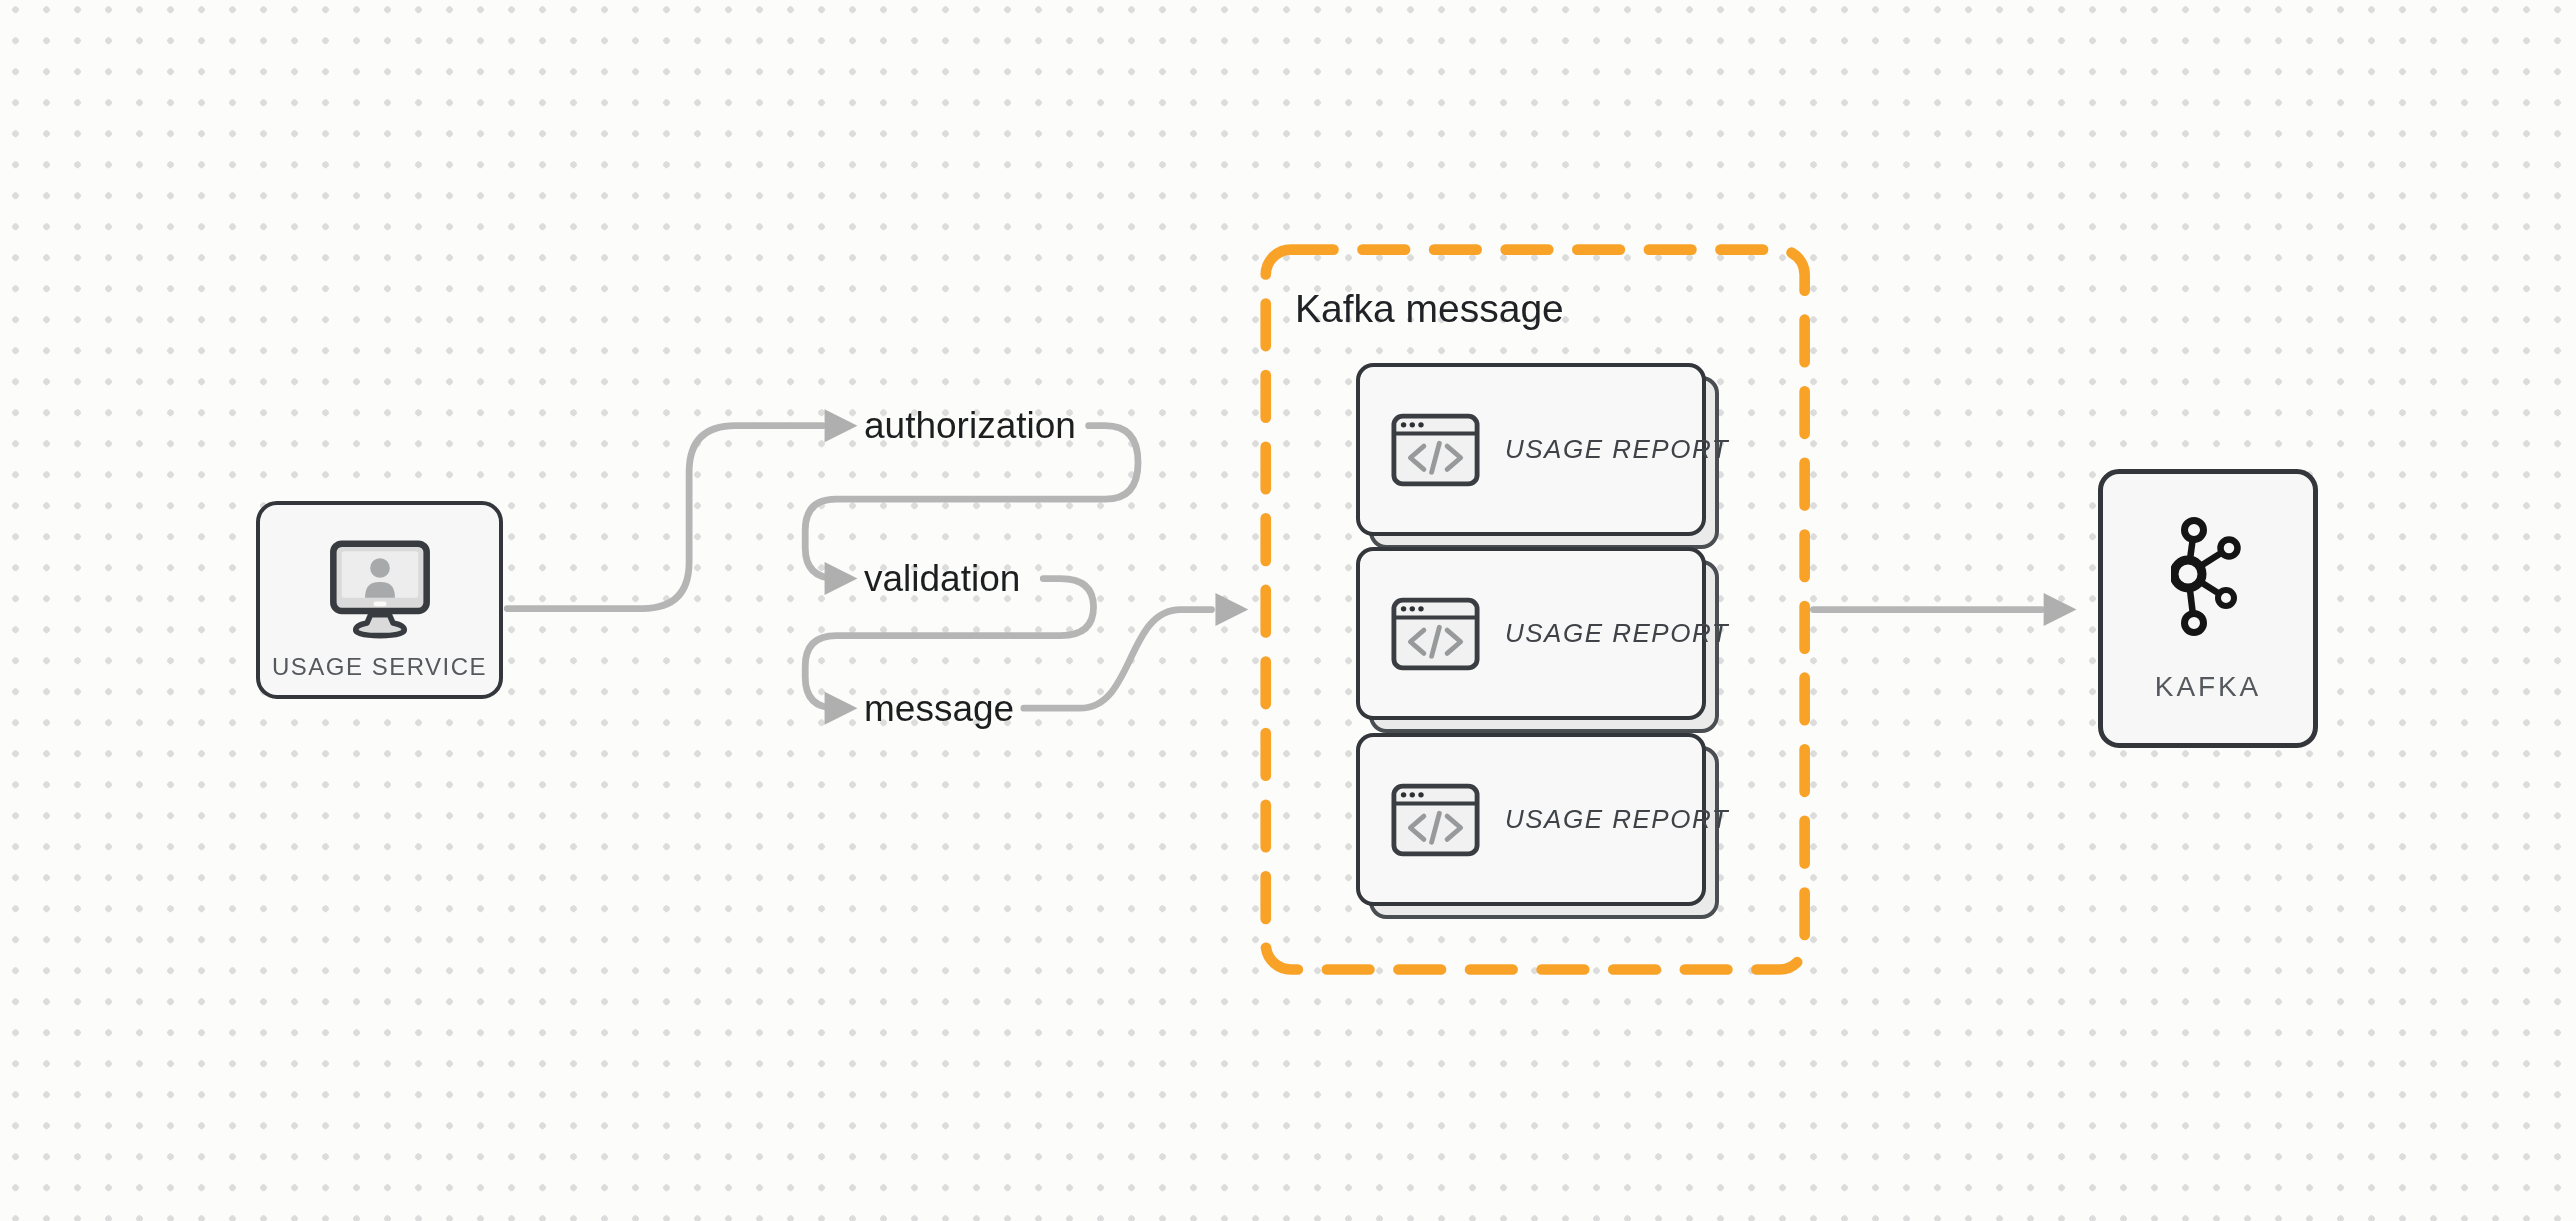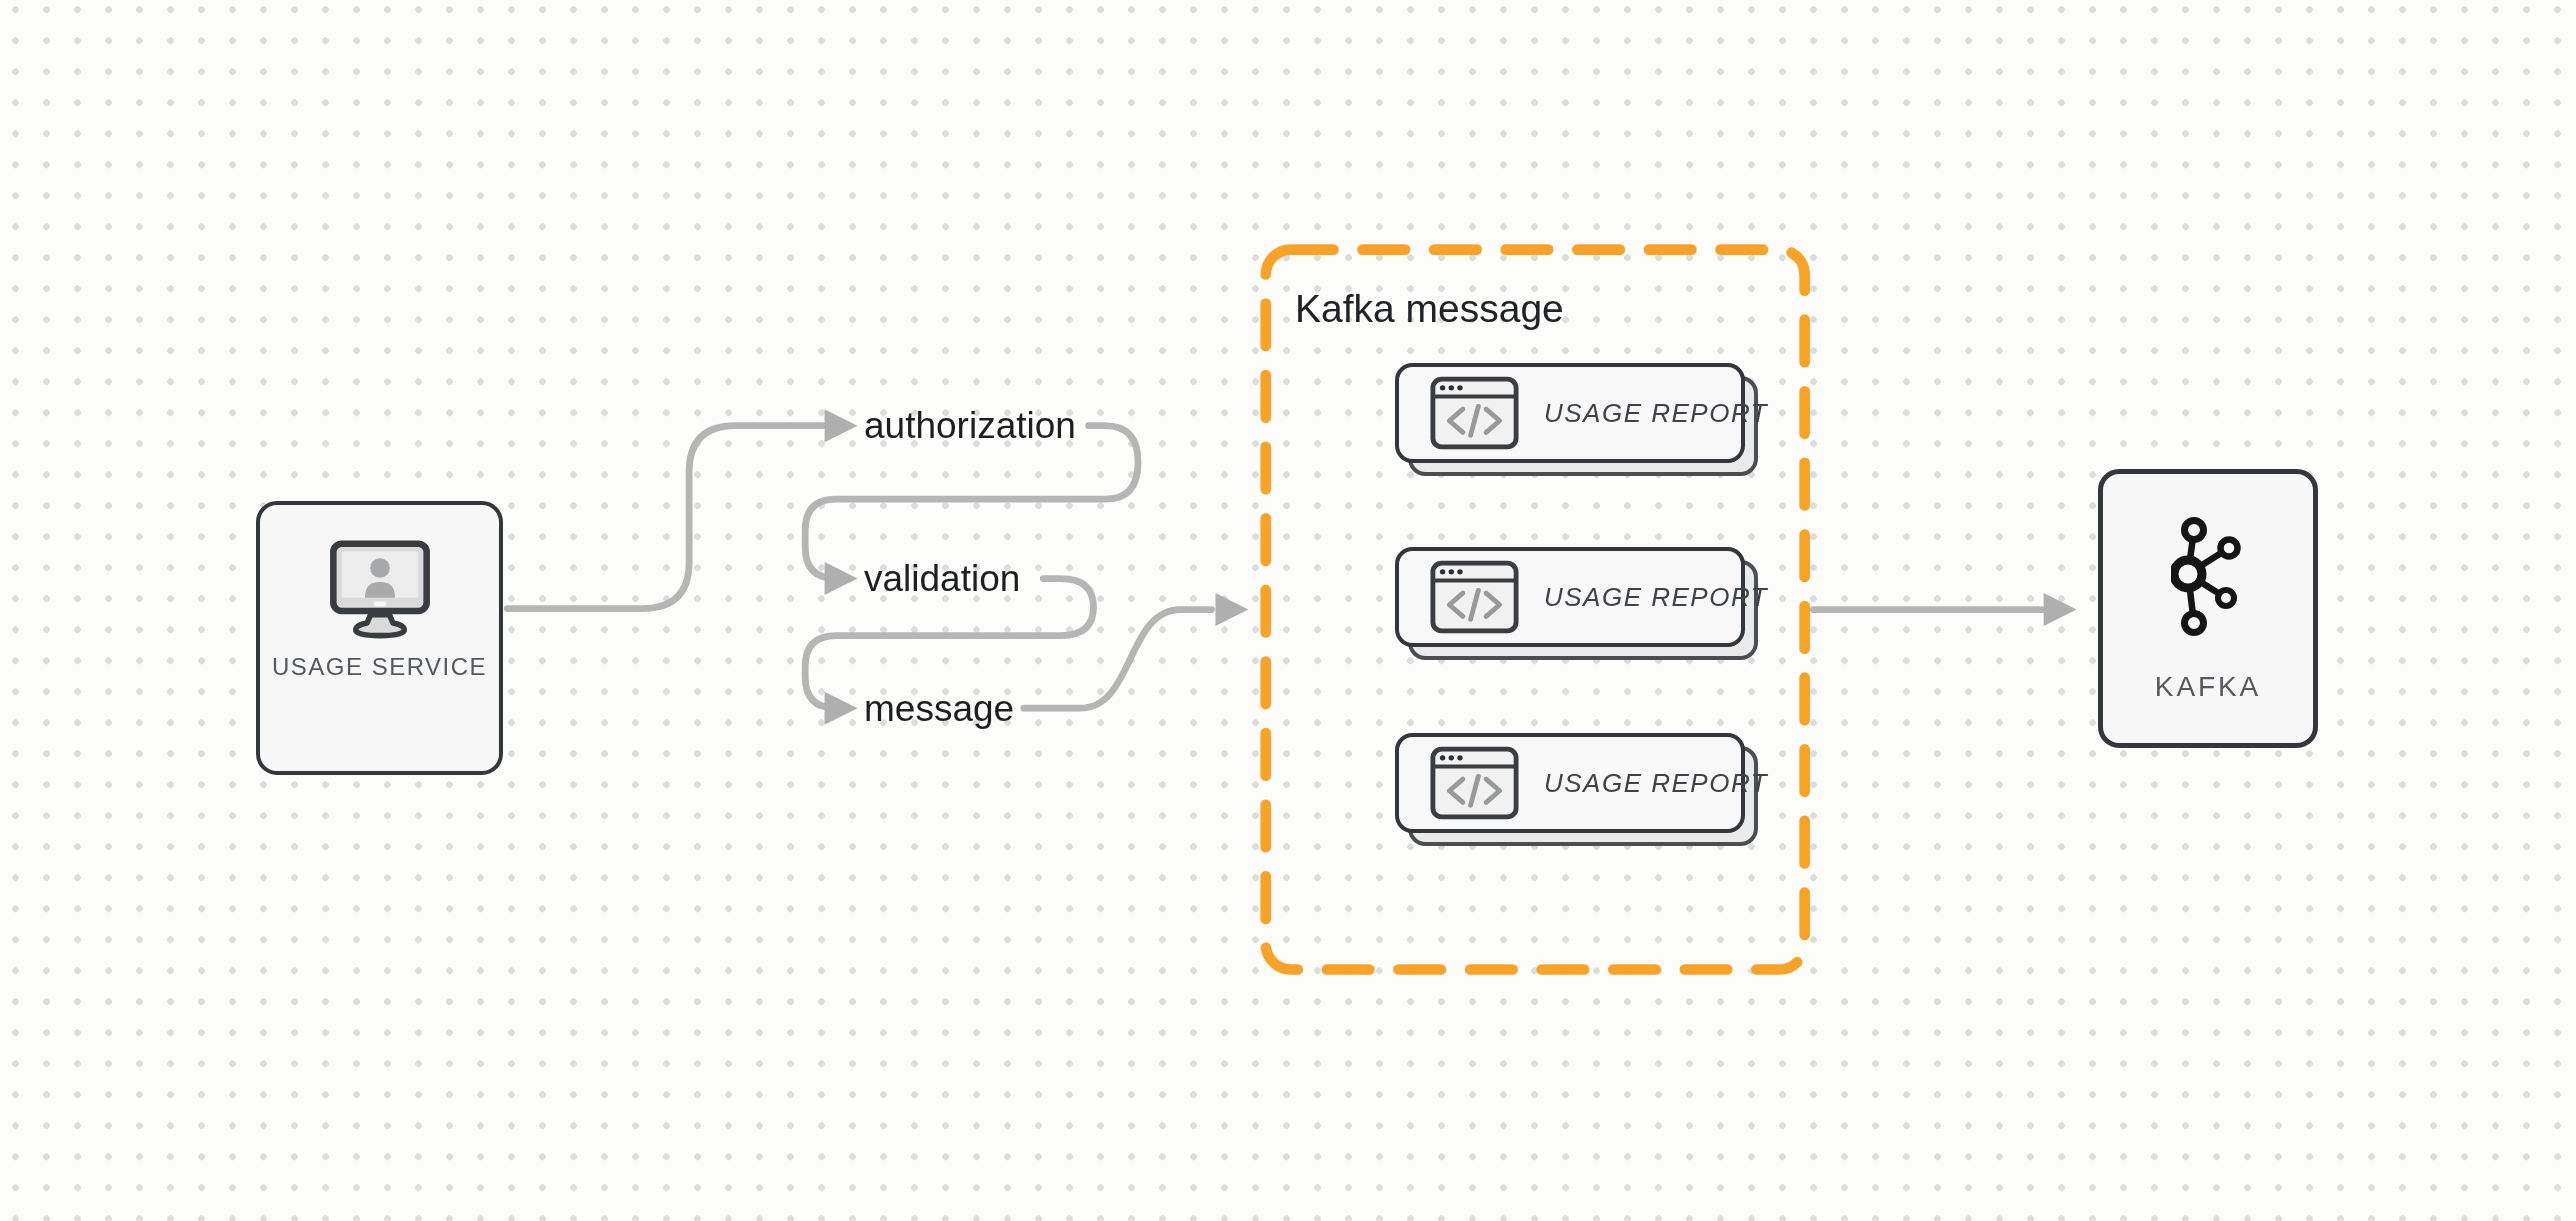--- a/index.html
+++ b/index.html
@@ -32,21 +32,21 @@
   .ahead{fill:#AFAFAF;stroke:none;}
   .dashed-border{fill:none;stroke:var(--accent-orange);stroke-width:11;stroke-dasharray:44 30;stroke-linecap:round;}
 
   .node{
     position:absolute;box-sizing:border-box;
     background:var(--node-bg);
     border:4.8px solid var(--node-border);
     border-radius:21px;
     display:flex;flex-direction:column;align-items:center;
   }
-  .node-usage{left:256px;top:501px;width:247px;height:274px;padding-top:33px;gap:13.5px;}
+  .node-usage{left:256px;top:501px;width:247px;height:198px;padding-top:33px;gap:13.5px;}
   .node-kafka{left:2098px;top:469px;width:220px;height:279px;border-width:5.8px;padding-top:37px;gap:32px;}
   .node-label{
     color:var(--text-muted);
     font-size:24px;letter-spacing:1.5px;white-space:nowrap;
   }
   .node-kafka .node-label{font-size:28px;letter-spacing:2.9px;}
 
   .step-label{
     position:absolute;
     color:var(--text-dark);
@@ -54,21 +54,21 @@
   }
   .step-auth{left:864px;top:403px;}
   .step-valid{left:864px;top:556px;}
   .step-batch{left:864px;top:686px;}
 
   .group-title{
     position:absolute;left:1295px;top:286px;
     font-size:39px;line-height:45px;font-weight:500;color:#202225;white-space:nowrap;
   }
 
-  .card{position:absolute;left:1395px;width:350px;height:100px;}
+  .card{position:absolute;left:1356px;width:350px;height:173px;}
   .card-1{top:363px;}
   .card-2{top:547px;}
   .card-3{top:733px;}
   .card-ghost{
     position:absolute;left:12.6px;top:12.6px;right:-12.6px;bottom:-12.6px;
     background:var(--card-shadow-bg);
     border:4.8px solid #4A4D51;border-radius:17.4px;box-sizing:border-box;
   }
   .card-face{
     position:absolute;inset:0;

